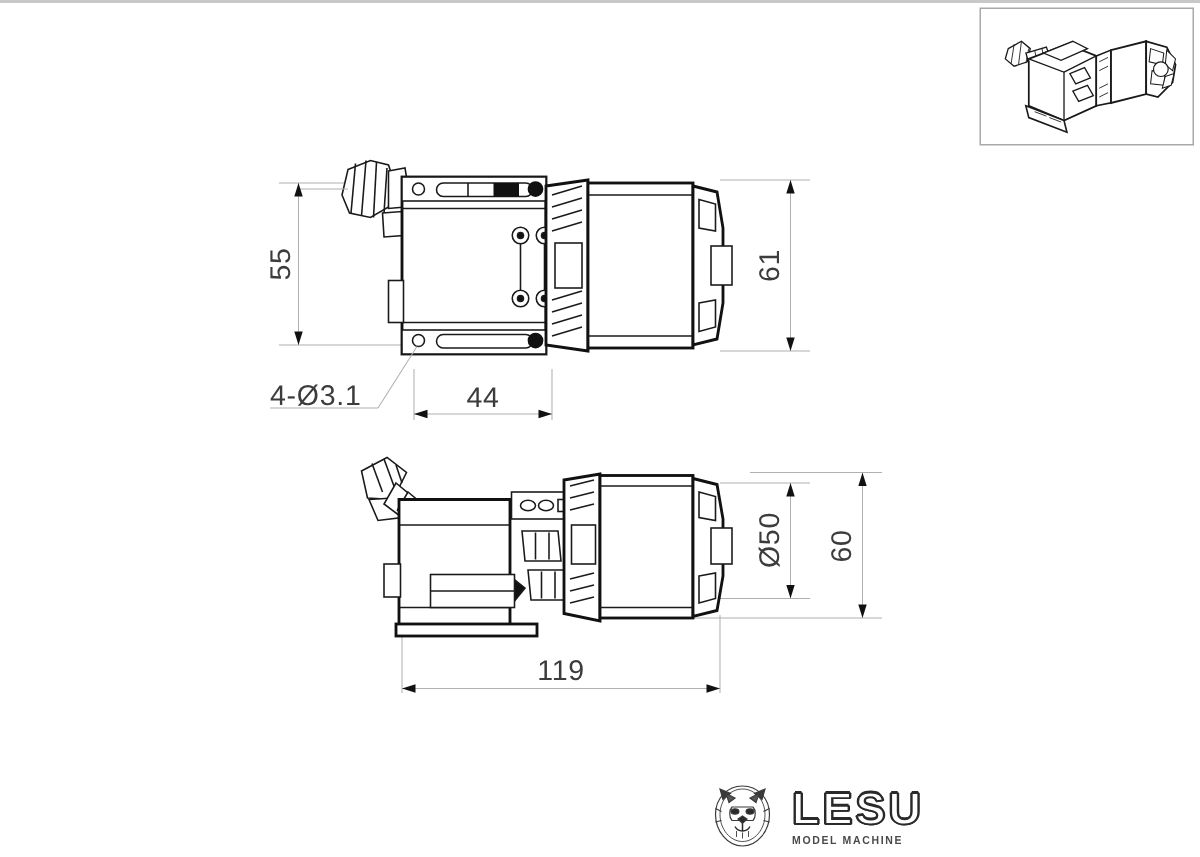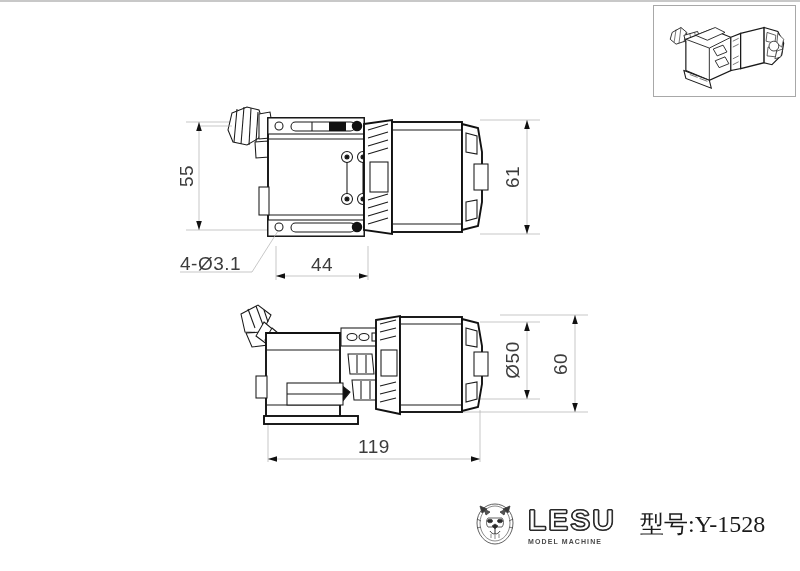--- a/index.html
+++ b/index.html
@@ -45,21 +45,21 @@
   .thick {
     stroke: #111111;
     stroke-width: 1.9;
     fill: none;
   }
   .fillwhite { fill: #ffffff; }
   .fillblack { fill: #111111; }
   #brand-block {
     position: absolute;
     left: 472px;
-    top: 494px;
+    top: 514px;
     width: 320px;
     height: 56px;
     display: flex;
     align-items: center;
   }
   #lion-logo {
     width: 46px;
     height: 46px;
     flex: 0 0 auto;
     margin-right: 10px;
@@ -394,16 +394,15 @@
         <path d="M37 20 L41 18" stroke="#3a3a3a" stroke-width="0.7"></path>
         <path d="M37 26 L41 27" stroke="#3a3a3a" stroke-width="0.7"></path>
       </g>
     </svg>
 
     <div id="lesu-wordmark">
       <span id="lesu-word">LESU</span>
       <span id="lesu-sub">MODEL MACHINE</span>
     </div>
 
-    <div id="model-number">型号:Y-1528</div>
   </div>
 
 </div>
 
 </body></html>

